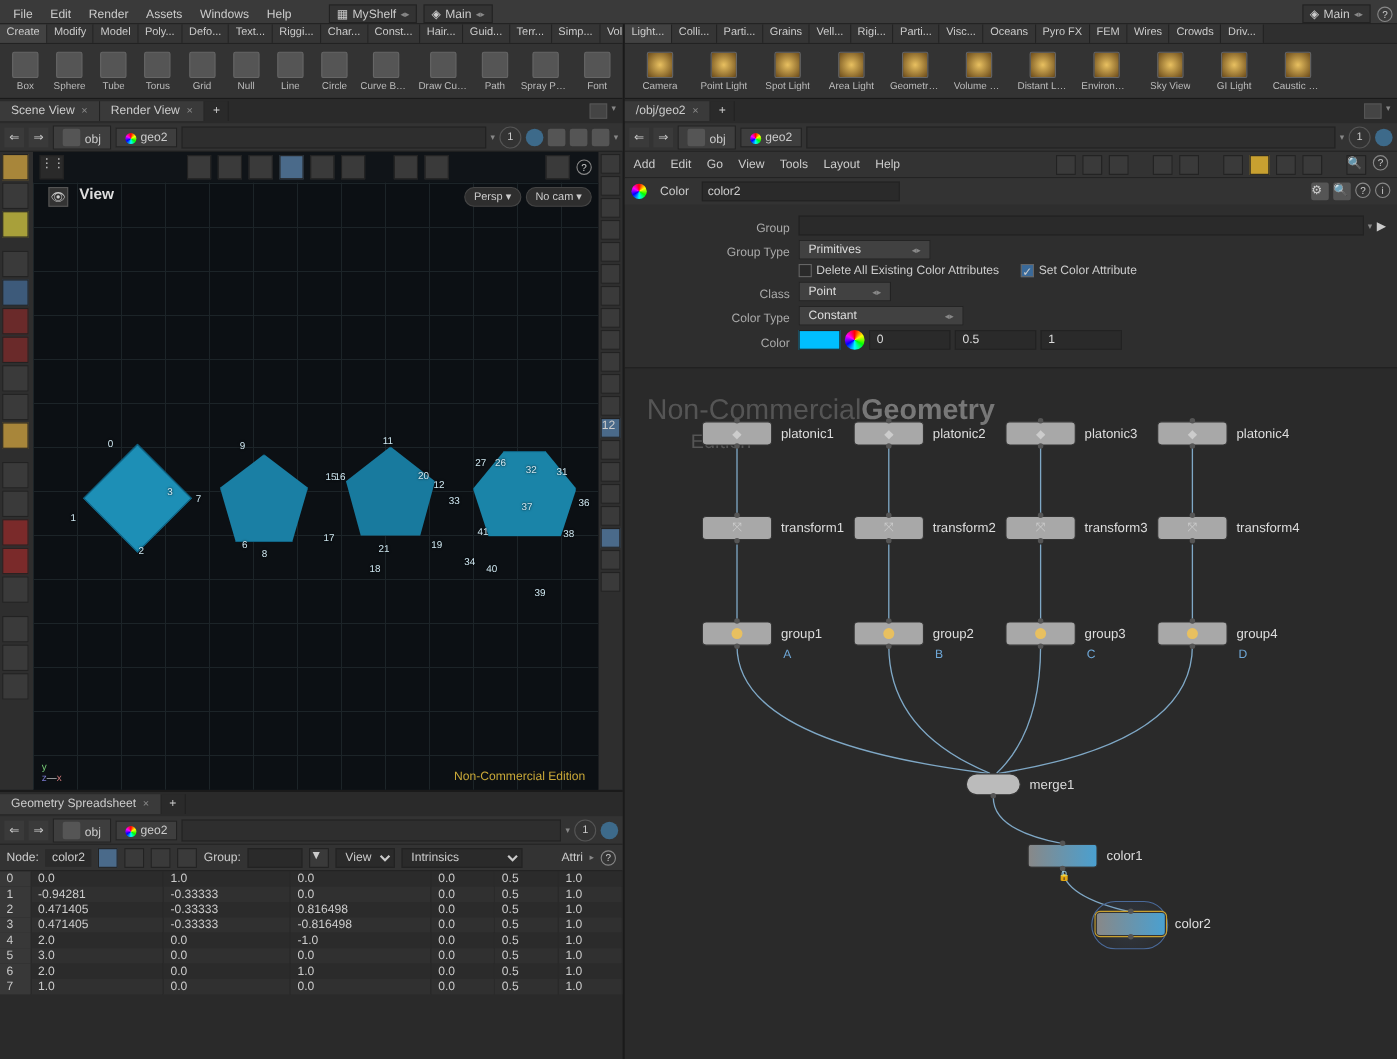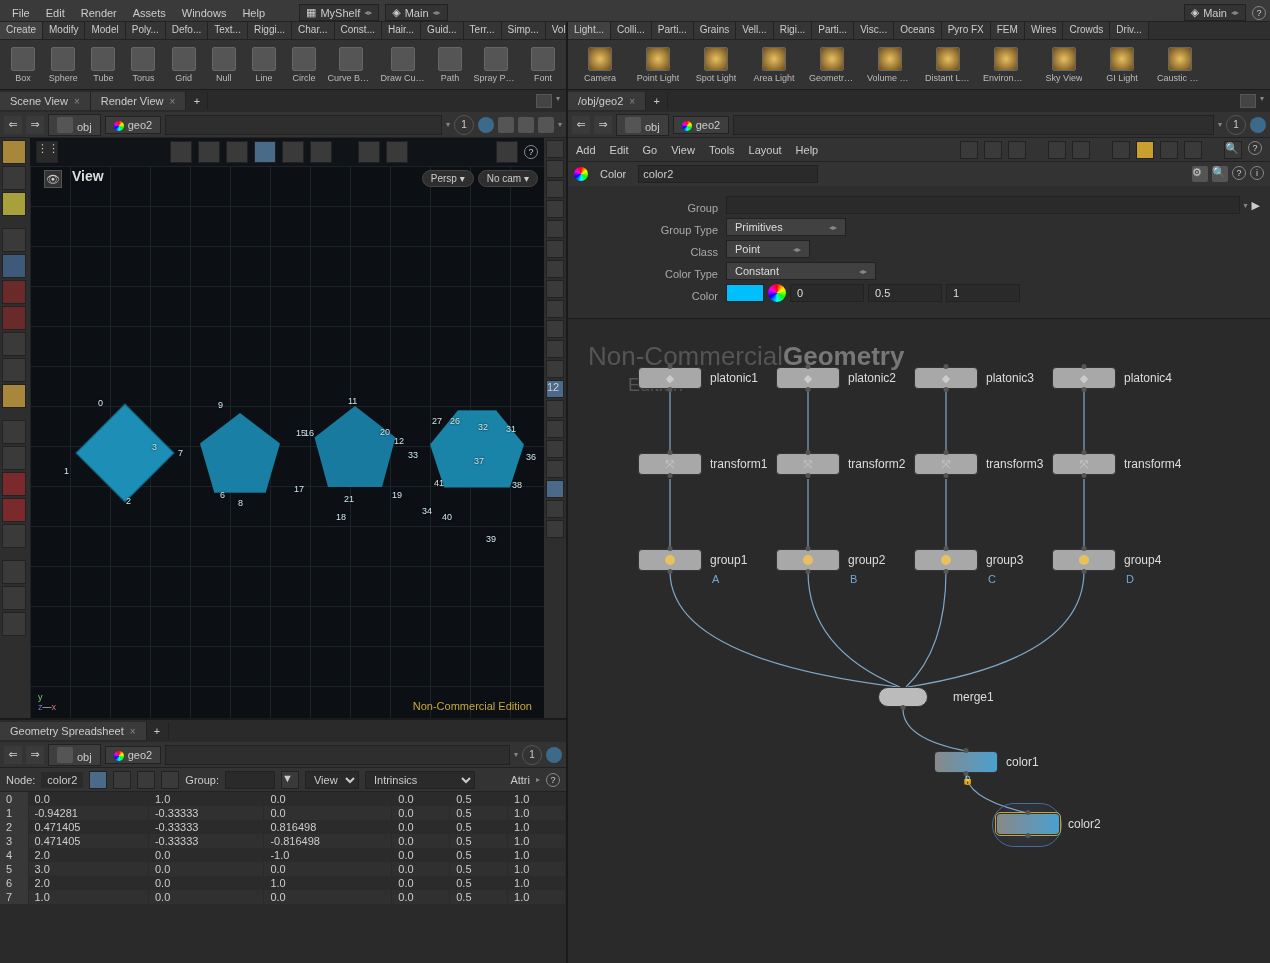--- a/index.html
+++ b/index.html
@@ -642,20 +642,30 @@
         <div class="parm-row">
           <div class="plabel">Group Type</div>
           <div class="pctrl">
               <div class="pselect">
                 <span>Primitives</span>
                 <span class="caret">◂▸</span>
               </div>
             </div>
         </div>
         <div class="parm-row">
+          <div class="plabel"></div>
+          <div class="pctrl">
+            <span class="chk"></span>
+            <span>Delete All Existing Color Attributes</span>
+            <span style="width:12px"></span>
+            <span class="chk on">✓</span>
+            <span>Set Color Attribute</span>
+          </div>
+        </div>
+        <div class="parm-row">
           <div class="plabel">Class</div>
           <div class="pctrl">
               <div class="pselect" style="min-width:84px">
                 <span>Point</span>
                 <span class="caret">◂▸</span>
               </div>
             </div>
         </div>
         <div class="parm-row">
           <div class="plabel">Color Type</div>
@@ -762,21 +772,21 @@
       <div class="node-box" style="left:484px;top:230px">
           <div class="nbody">
             <span class="group-dot"></span>
           </div>
           <span class="nlabel">group4</span>
           <span class="nsubl" style="left:74px">D</span>
         </div>
 
       <div class="node-box" style="left:310px;top:368px">
           <div class="merge-body"></div>
-          <span class="nlabel" style="margin-left:17px">merge1</span>
+          <span class="nlabel" style="margin-left:0">merge1</span>
         </div>
 
       <div class="node-box color-node" style="left:366px;top:432px">
           <div class="nbody"></div>
           <span class="nlabel">color1</span>
           <span class="nlock">🔒</span>
         </div>
 
       <div class="sel-ring" style="left:424px;top:484px"></div>
       <div class="node-box color-node" style="left:428px;top:494px">

